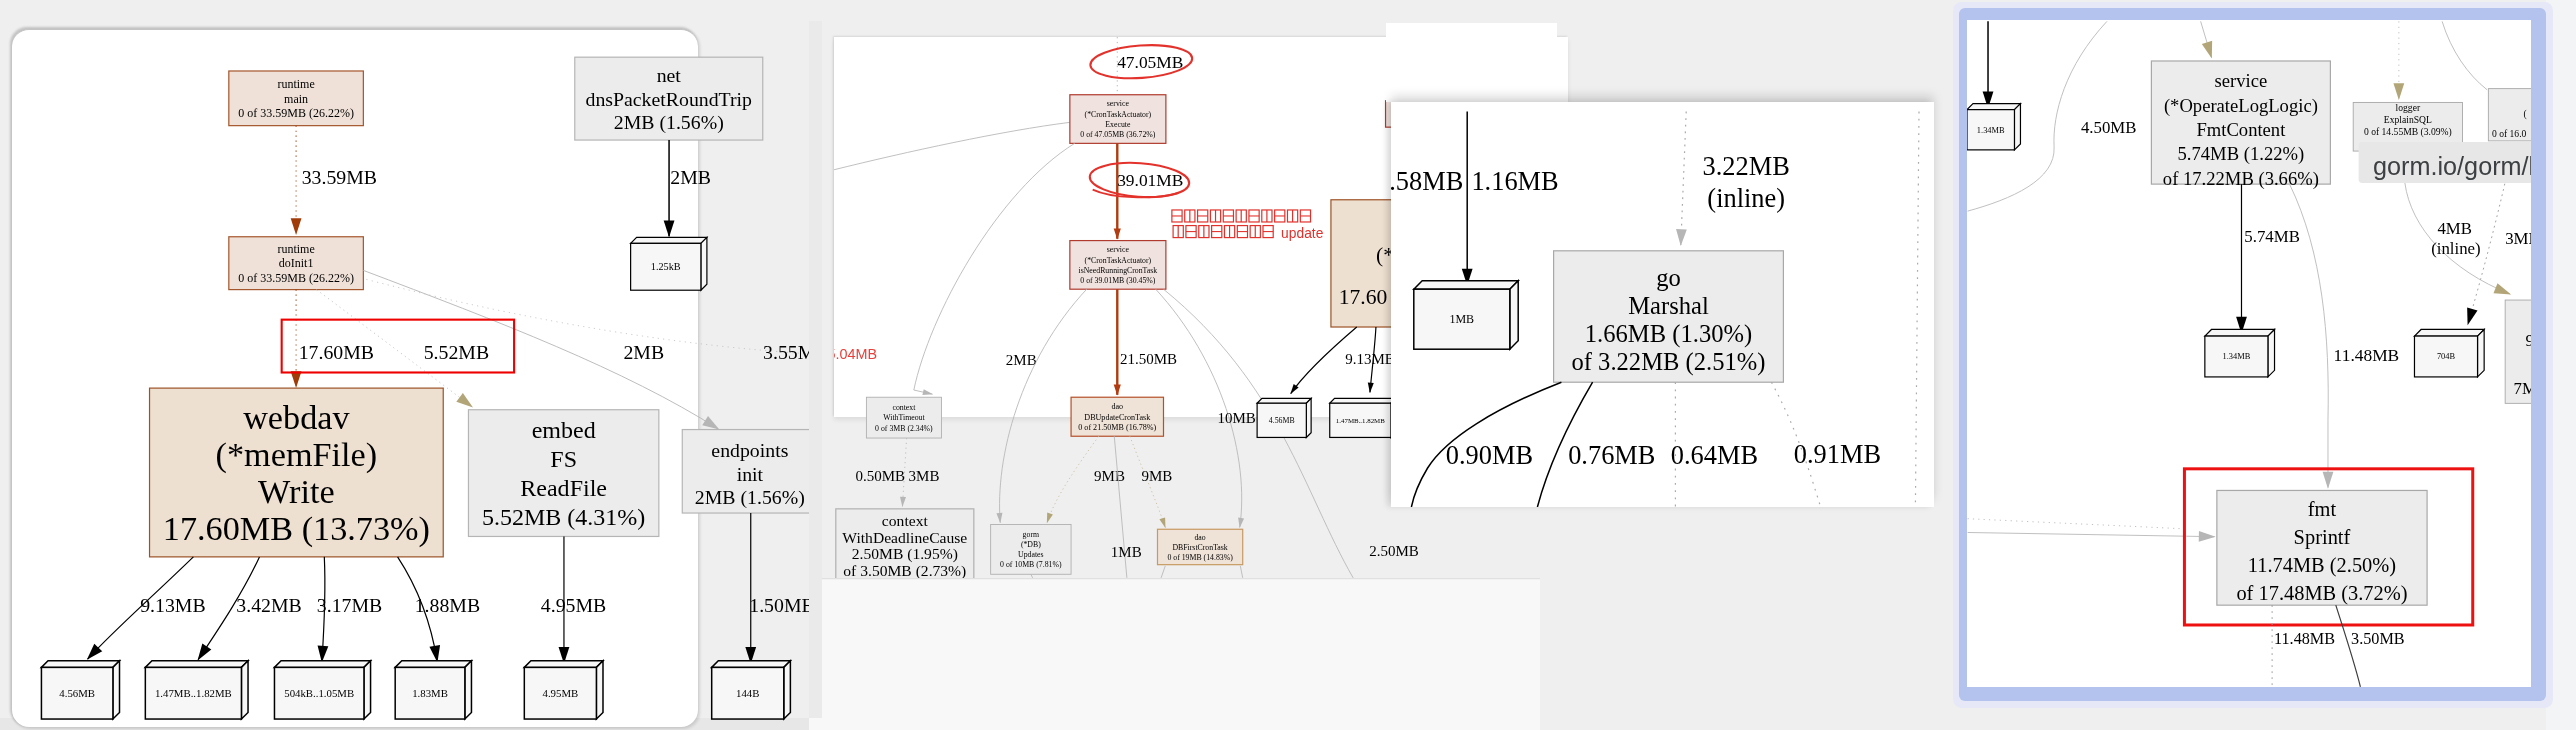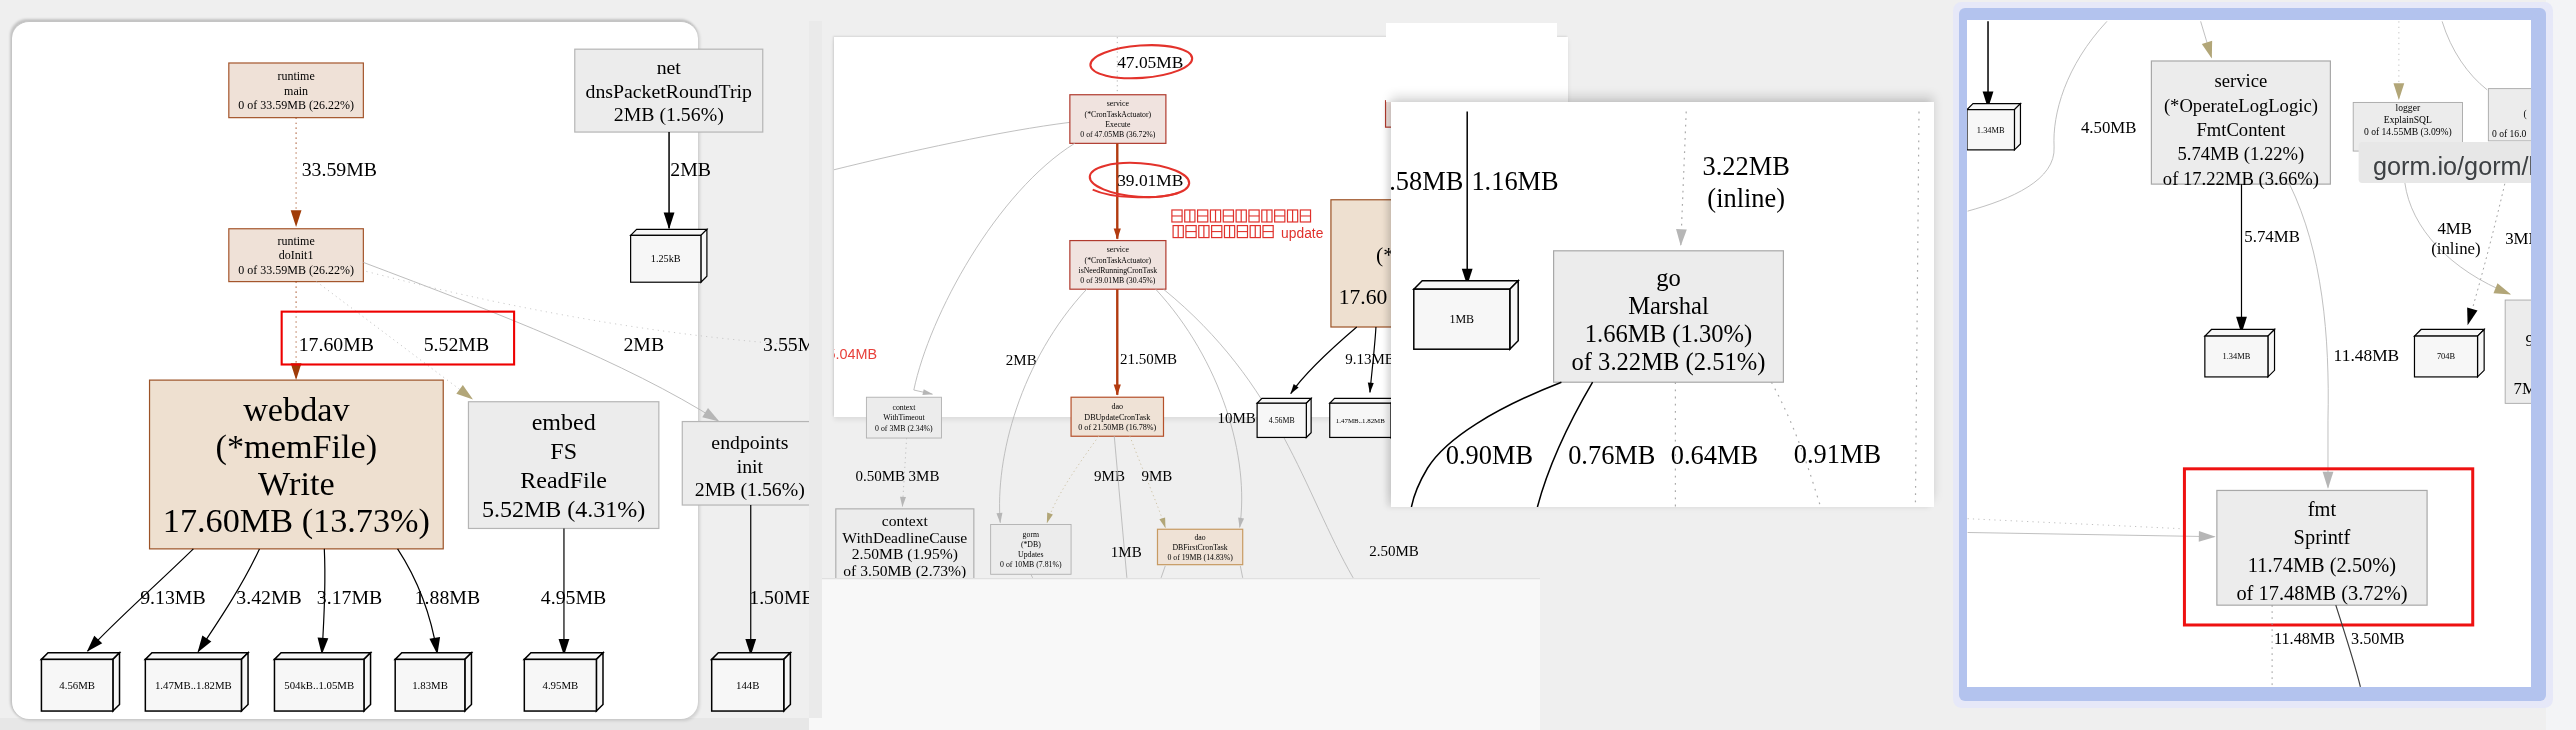--- a/index.html
+++ b/index.html
@@ -14,21 +14,21 @@
 <body>
 
 <div style="position:absolute;left:0px;top:718px;width:817px;height:12.6px;background:#e7e7e7;"></div>
 
 <div style="position:absolute;left:809px;top:578px;width:731px;height:152px;background:#f8f8f8;box-shadow:0 1.2px 0 #e0e0e0 inset;"></div>
 
 <div style="position:absolute;left:2546px;top:0px;width:30px;height:730px;background:#f3f4f6;"></div>
 
 <div style="position:absolute;left:809px;top:21px;width:13.2px;height:697px;background:#eaeaea;"></div>
 
-<div class="panel" style="left:12px;top:21px;width:686px;height:697px;box-shadow:-1.8px -1.8px 2.4px rgba(0,0,0,0.18),1.8px 1.8px 3px rgba(0,0,0,0.12);border-top:0.6px solid #c4c4c4;border-radius:17px;">
+<div class="panel" style="left:12px;top:29px;width:686px;height:697px;box-shadow:-1.8px -1.8px 2.4px rgba(0,0,0,0.18),1.8px 1.8px 3px rgba(0,0,0,0.12);border-top:0.6px solid #c4c4c4;border-radius:17px;">
 <svg width="797" height="697" viewBox="20 35 1327 1160">
 <defs>
   <marker id="ab1" markerUnits="userSpaceOnUse" markerWidth="30" markerHeight="20" refX="27" refY="10" orient="auto">
           <path d="M1,1 L29,10 L1,19 z" fill="#000"></path>
         </marker>
   <marker id="abr1" markerUnits="userSpaceOnUse" markerWidth="30" markerHeight="20" refX="27" refY="10" orient="auto">
           <path d="M1,1 L29,10 L1,19 z" fill="#a03c08"></path>
         </marker>
   <marker id="ag1" markerUnits="userSpaceOnUse" markerWidth="30" markerHeight="20" refX="27" refY="10" orient="auto">
           <path d="M1,1 L29,10 L1,19 z" fill="#b6b6b6"></path>

